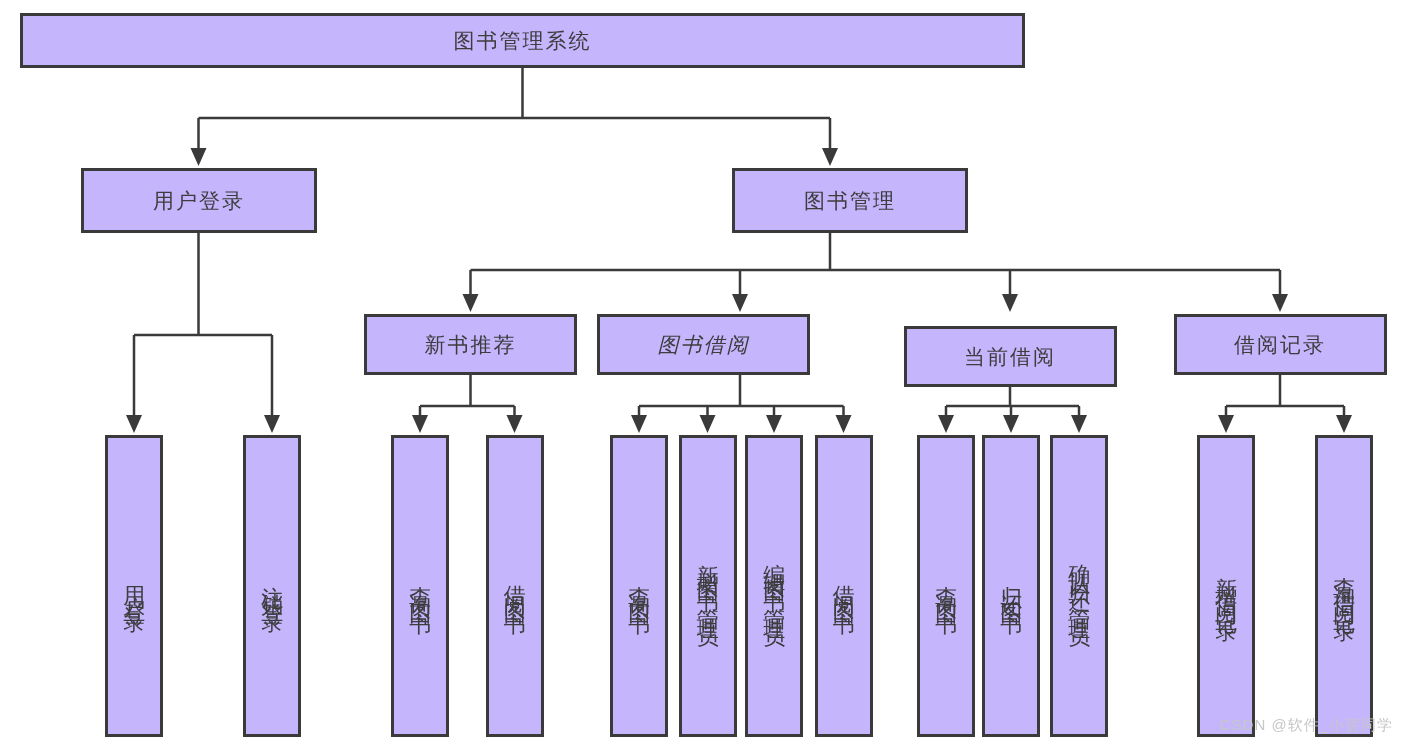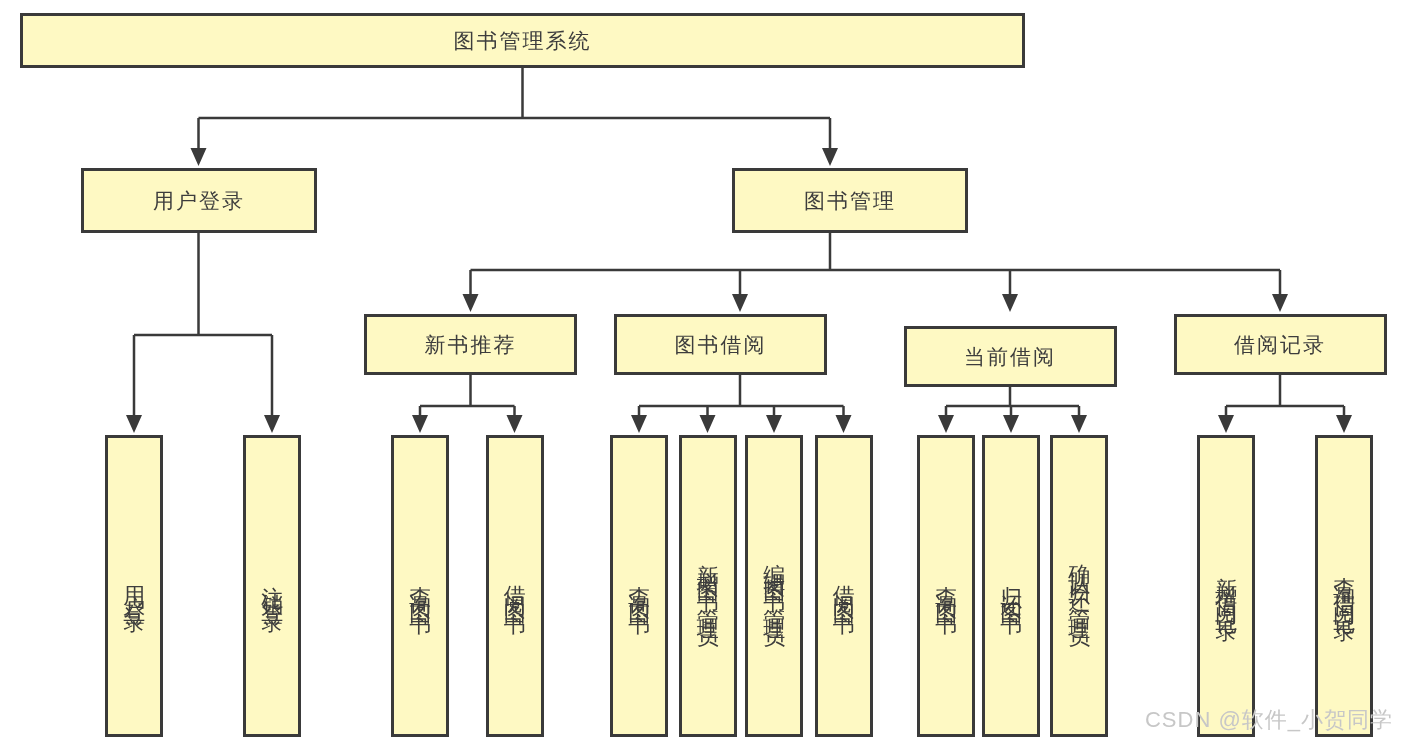--- a/index.html
+++ b/index.html
@@ -16,41 +16,41 @@
     font-family:"Liberation Sans","DejaVu Sans",sans-serif;
     overflow:hidden;
   }
   #connectors{position:absolute;left:0;top:0;width:1405px;height:747px;}
   #connectors .wire{stroke:var(--line);stroke-width:2.5;fill:none;}
   #connectors .arrowheads{fill:var(--line);stroke:none;}
   .box{
     position:absolute;
     box-sizing:border-box;
     border:3px solid var(--line);
-    background:#fef9c3;
+    background:#c4b5fd;
     display:flex;align-items:center;justify-content:center;
     color:var(--text);
     font-size:21px;
     letter-spacing:2px;
     text-align:center;
     line-height:1.2;
   }
   .vbox{
     writing-mode:vertical-rl;
     text-orientation:mixed;
     font-size:22px;
     letter-spacing:9px;
     width:58px;height:302px;top:435px;
   }
   .lvl3{width:213px;height:61px;top:314px;}
   #watermark{
     position:absolute;
     right:12px;bottom:12px;
     color:var(--watermark);
-    font-size:22px;
+    font-size:15px;
     letter-spacing:1px;
     white-space:nowrap;
   }
 </style>
 </head>
 <body>
 
 <div id="canvas">
 
   <svg id="connectors" viewBox="0 0 1405 747" xmlns="http://www.w3.org/2000/svg">
@@ -87,21 +87,21 @@
       M1218 415 H1234 L1226 433 Z
       M1336 415 H1352 L1344 433 Z"></path>
   </svg>
 
   <div class="box" style="left:20px;top:13px;width:1005px;height:55px;">图书管理系统</div>
 
   <div class="box" style="left:81px;top:168px;width:236px;height:65px;">用户登录</div>
   <div class="box" style="left:732px;top:168px;width:236px;height:65px;">图书管理</div>
 
   <div class="box lvl3" style="left:364px;">新书推荐</div>
-  <div class="box lvl3" style="left:614px;">图书借阅</div>
+  <div class="box lvl3" style="left:597px;font-style:italic;">图书借阅</div>
   <div class="box lvl3" style="left:903.5px;margin-top:12px;">当前借阅</div>
   <div class="box lvl3" style="left:1173.5px;">借阅记录</div>
 
   <div class="box vbox" style="left:105px;">用户登录</div>
   <div class="box vbox" style="left:243px;">注销登录</div>
 
   <div class="box vbox" style="left:391px;">查询图书</div>
   <div class="box vbox" style="left:485.5px;">借阅图书</div>
 
   <div class="box vbox" style="left:610px;">查询图书</div>

